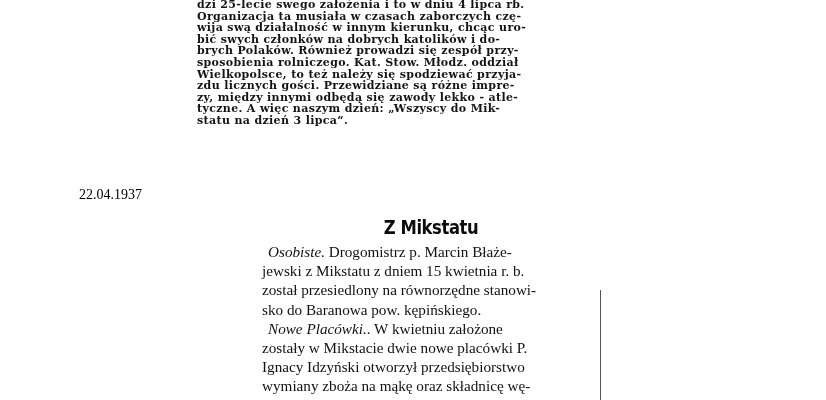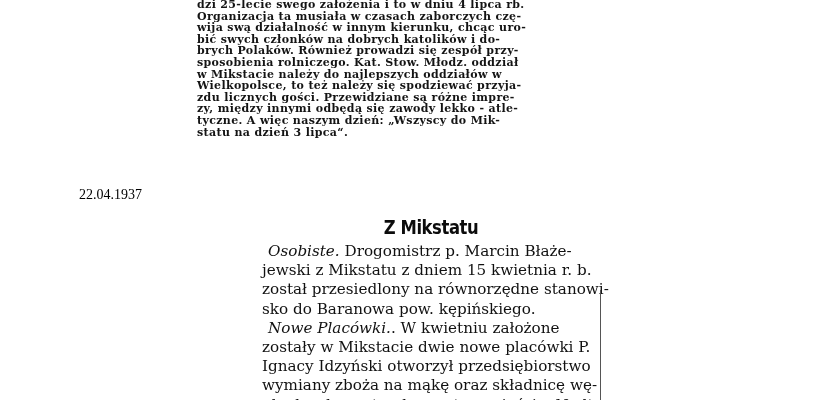--- a/index.html
+++ b/index.html
@@ -17,39 +17,38 @@
   }
   .clip2 {
     position:absolute; left:262px; top:212px; width:340px;
     font-family:"DejaVu Serif", serif; font-size:15.2px; line-height:19.2px; color:#111;
   }
   .clip2 .title {
     text-align:center; font-family:"DejaVu Sans", sans-serif; font-weight:bold;
     font-size:20px; letter-spacing:-0.5px; height:30px; line-height:30px;
     transform:scaleX(0.82); color:#0c0c0c; margin-left:-2px;
   }
-  .clip2 .line { white-space:nowrap; height:19.2px; display:flex; justify-content:space-between; }
+  .clip2 .line { white-space:nowrap; height:19.2px; display:flex; justify-content:space-between;font-family:Liberation Serif, serif; }
   .clip2 .line.last { justify-content:flex-start; }
   .clip2 .indent { padding-left:6px; }
   .clip2 em { font-style:italic; }
   .rule {
     position:absolute; left:600px; top:290px; width:1px; height:110px; background:#555;
   }
 </style>
 </head>
 <body>
 
 <div class="clip1">
   <div class="line">dzi 25-lecie swego założenia i to w dniu 4 lipca rb.</div>
   <div class="line">Organizacja ta musiała w czasach zaborczych czę-</div>
   <div class="line">wija swą działalność w innym kierunku, chcąc uro-</div>
   <div class="line">bić swych członków na dobrych katolików i do-</div>
   <div class="line">brych Polaków.  Również prowadzi się zespół przy-</div>
   <div class="line">sposobienia rolniczego.  Kat. Stow. Młodz. oddział</div>
-  <div class="line">w Mikstacie należy  do  najlepszych oddziałów w</div>
   <div class="line">Wielkopolsce, to też należy się spodziewać przyja-</div>
   <div class="line">zdu licznych gości.  Przewidziane są różne impre-</div>
   <div class="line">zy, między innymi odbędą się zawody lekko - atle-</div>
   <div class="line">tyczne.  A więc naszym dzień: „Wszyscy do Mik-</div>
   <div class="line last">statu na dzień 3 lipca“.</div>
 </div>
 
 <div class="date">22.04.1937</div>
 
 <div class="clip2">

